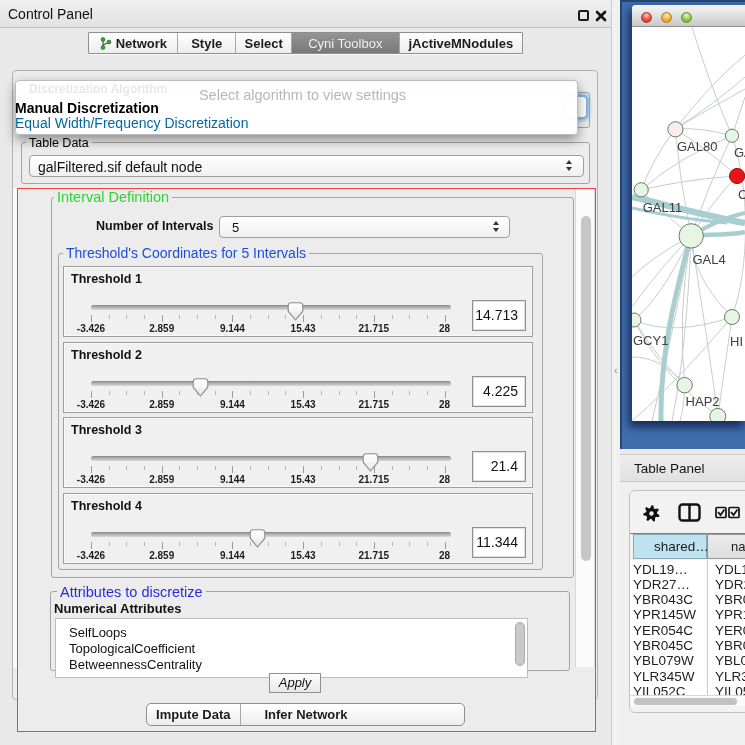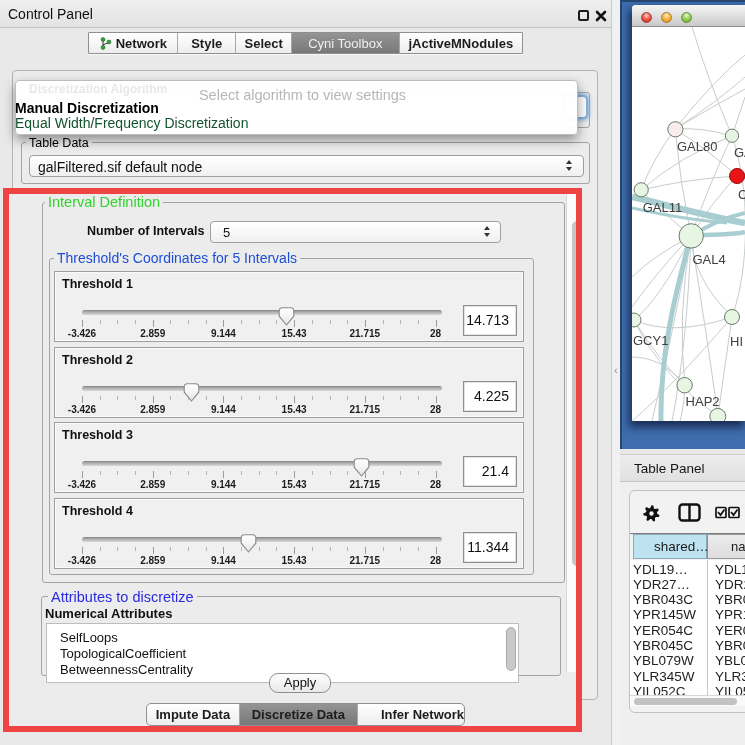--- a/index.html
+++ b/index.html
@@ -65,29 +65,29 @@
   border-left:1px solid #d8d8d8; border-right:1px solid #d8d8d8; }
 #vsbthumb { position:absolute; left:4.5px; top:27px; width:10px; height:345px; background:#c6c6c6;
   border-radius:5px; }
 
 
 #popup { position:absolute; left:15px; top:80px; width:563px; height:55px; background:rgba(255,255,255,.96);
   border:1px solid #bcbcbc; border-radius:4px; box-shadow:0 5px 12px rgba(0,0,0,.4); }
 #popup .ghost { position:absolute; left:13px; top:1px; font-size:12px; font-weight:bold; color:rgba(130,130,130,.18); }
 #popup .prompt { position:absolute; left:0; right:0; top:6px; text-align:center; font-size:14.5px; color:#b7b7b7;margin-left:12px; }
 #popup .it1 { position:absolute; left:-1px; top:19px; font-size:14px; font-weight:bold; color:#000; }
-#popup .it2 { position:absolute; left:-1px; top:34px; font-size:14px; color:#14532d; }
+#popup .it2 { position:absolute; left:-1px; top:34px; font-size:14px; color:#0369a1; }
 
 #bluecombo { position:absolute; left:564px; top:95px; width:24px; height:24px; background:#fff;
   border:2px solid #85b2dd; border-radius:5px; box-shadow:0 0 4px 1px #79aad9; }
 
 
-#applybtn { position:absolute; left:269px; top:673px; width:62px; height:20px; border:1px solid #8f8f8f;
-  border-radius:9px; background:linear-gradient(180deg,#ffffff,#e8e8e8); font-size:13px; color:#111;
-  text-align:center; line-height:18px; }
+#applybtn { position:absolute; left:269px; top:673px; width:52px; height:20px; border:1px solid #8f8f8f;
+  border-radius:0; background:linear-gradient(180deg,#ffffff,#e8e8e8); font-size:13px; color:#111;
+  text-align:center; line-height:18px;font-style:italic; }
 
 
 #btabs { position:absolute; left:146px; top:703px; width:319px; height:23px; border:1px solid #8f8f8f;
   border-radius:5px; display:flex; background:linear-gradient(180deg,#ffffff,#ededed); overflow:hidden; }
 .bseg { height:100%; font-size:13px; font-weight:bold; color:#1c1c1c; text-align:center; line-height:22px;
   border-right:1px solid #a8a8a8; }
 .bseg:last-child { border-right:none;text-align:right; }
 
 
 #splitline { position:absolute; left:611px; top:0; width:1px; height:745px; background:#cccccc; }
@@ -159,21 +159,21 @@
 <div class="grp" style="left:21px; top:142px; width:569px; height:42px"></div>
 <div class="gtitle" style="left:26px; top:136px">Table Data</div>
 <div class="combo" style="left:29px; top:155px; width:555px">
   <div class="ct" style="font-size:14px">galFiltered.sif default node</div>
   <div class="arrows">
       <div class="up"></div>
       <div class="dn"></div>
     </div>
 </div>
 
-<div class="abs" style="left:3px; top:188px; width:579px; height:544px; border:6px solid #ef4444; overflow:hidden; background:#ececec">
+<div class="abs" style="left:17px; top:188px; width:579px; height:544px; border:1px solid #ef4444; overflow:hidden; background:#ececec">
  <div class="abs" style="left:3px; top:0; width:580px; height:479px">
 
   <div class="grp" style="left:30px; top:8px; width:523px; height:381px"></div>
   <div class="gtitle" style="left:33px; top:0px; color:#2ed52e; font-size:14.5px">Interval Definition</div>
 
   <div class="nw abs" style="left:75px; top:30px; font-size:12.5px; font-weight:bold; color:#111">Number of Intervals</div>
   <div class="combo" style="left:198px; top:27px; width:291px">
     <div class="ct" style="left:12px">5</div>
     <div class="arrows" style="right:9px">
           <div class="up"></div>
@@ -374,21 +374,20 @@
   <div class="ghost">Discretization Algorithm</div>
   <div class="prompt">Select algorithm to view settings</div>
   <div class="it1">Manual Discretization</div>
   <div class="it2">Equal Width/Frequency Discretization</div>
 </div>
 
 <div id="applybtn">Apply</div>
 
 <div id="btabs">
   <div class="bseg" style="width:93.5px">Impute Data</div>
-  <div class="bseg segsel" style="width:118.5px">Discretize Data</div>
   <div class="bseg" style="width:107px">Infer Network</div>
 </div>
 
 <div id="rightgap"></div>
 <div id="splitline"></div>
 <div id="caret">‹</div>
 
 <div id="bluepanel"></div>
 <div id="netwin">
   <svg class="abs" style="left:0; top:22px" width="113" height="394" viewBox="0 0 113 394">

